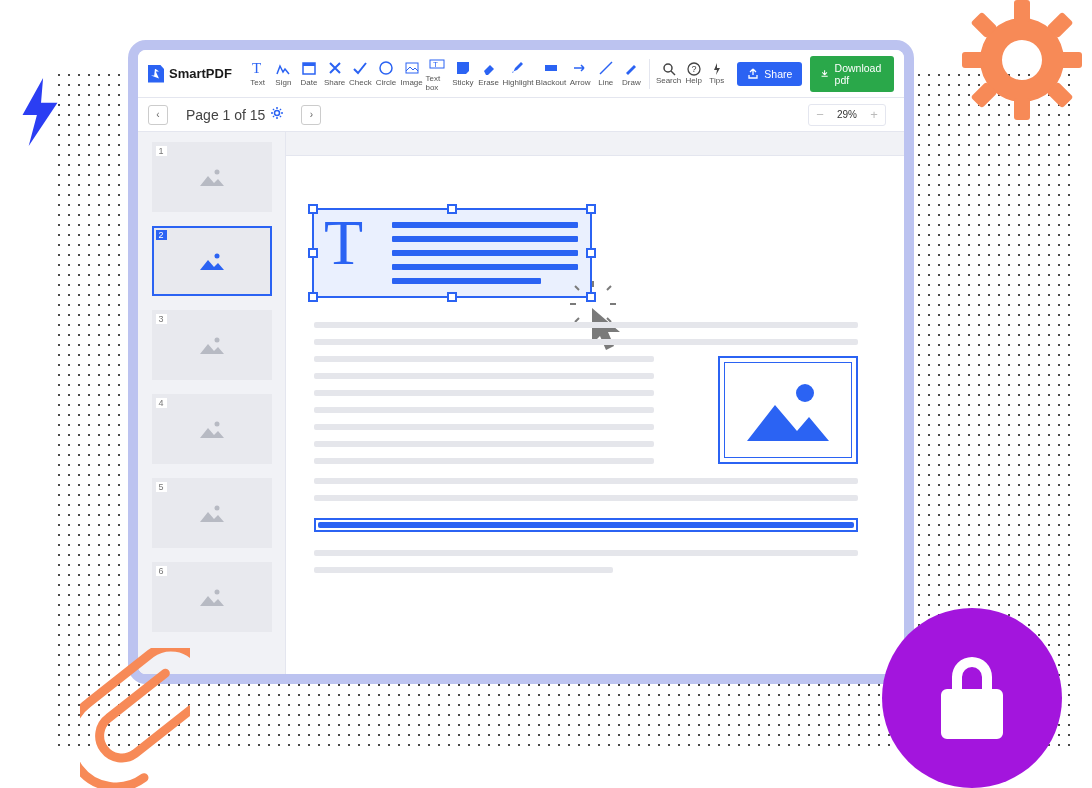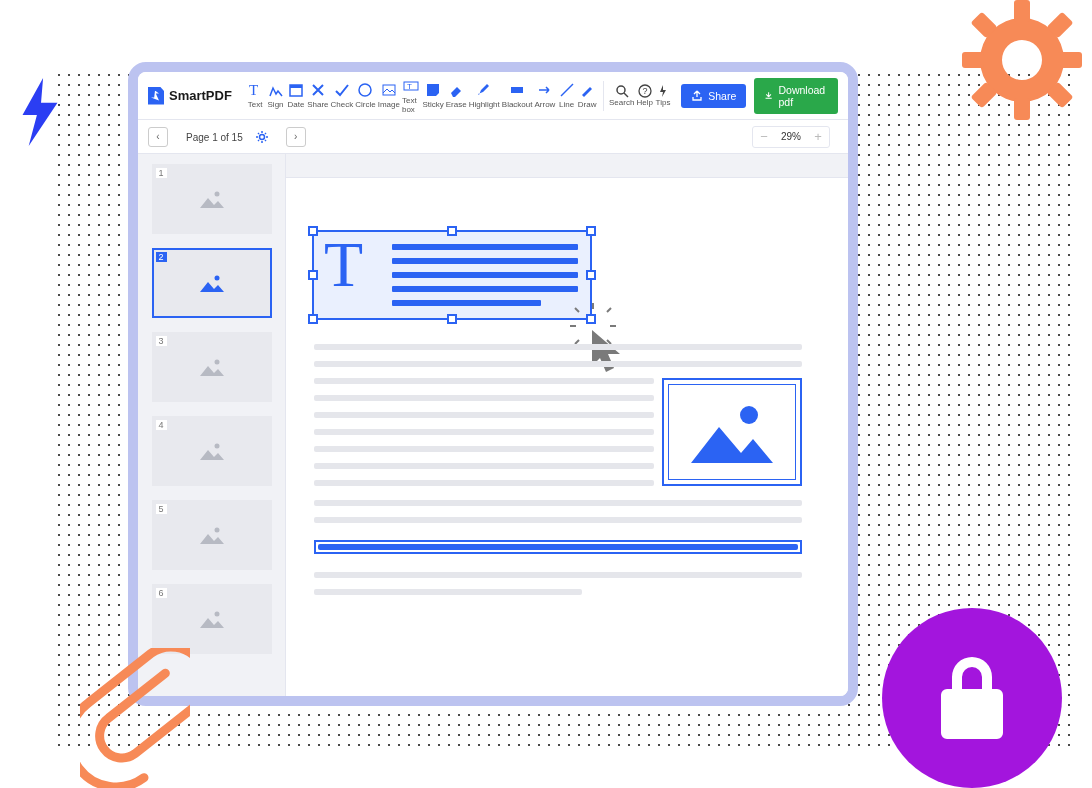--- a/index.html
+++ b/index.html
@@ -11,21 +11,21 @@
   .gear { position: absolute; top: 0px; right: 10px; width: 120px; height: 120px; z-index: 3; }
   
   .clip { position: absolute; bottom: 0; left: 80px; width: 110px; height: 140px; z-index: 3; }
   
   .lock-circle { position: absolute; bottom: 0; right: 30px; width: 180px; height: 180px; border-radius: 50%; background: #a315dd; display: flex; align-items: center; justify-content: center; z-index: 3; }
   .lock-circle svg { width: 70px; height: 90px; }
   
   .dots { position: absolute; top: 70px; left: 54px; width: 1020px; height: 680px; background-image: radial-gradient(#4a4a4a 1.5px, transparent 1.5px); background-size: 10px 10px; z-index: 0; }
 
   
-  .frame { position: absolute; top: 62px; left: 128px; width: 730px; height: 644px; background: #fff; border: 10px solid #bcc3f0; border-radius: 18px; z-index: 2; overflow: hidden; display: flex; flex-direction: column; }
+  .frame { position: absolute; top: 40px; left: 128px; width: 786px; height: 644px; background: #fff; border: 10px solid #bcc3f0; border-radius: 18px; z-index: 2; overflow: hidden; display: flex; flex-direction: column; }
 
   
   .toolbar { height: 48px; border-bottom: 1px solid #e4e6ef; display: flex; align-items: center; padding: 0 10px; gap: 2px; background: #fff; }
   .logo { display: flex; align-items: center; gap: 5px; font-weight: 700; font-size: 13px; color: #1a1a1a; margin-right: 12px; }
   .logo-mark { width: 16px; height: 18px; background: #2b63f3; clip-path: polygon(0 0, 75% 0, 100% 25%, 100% 100%, 0 100%); position: relative; }
   .logo-mark::after { content:""; position:absolute; top:4px; left:3px; width:8px; height:10px; background:#fff; clip-path: polygon(50% 0,100% 30%,60% 30%,100% 100%,0 70%,40% 70%); }
   .tool { display: flex; flex-direction: column; align-items: center; justify-content: center; width: 36px; gap: 2px; cursor: pointer; color: #2b63f3; }
   .tool .ico { width: 16px; height: 16px; display:flex; align-items:center; justify-content:center; }
   .tool .lbl { font-size: 8px; color: #555; }
   .tool-sep { width: 1px; height: 30px; background: #e4e6ef; margin: 0 4px; }
@@ -33,21 +33,21 @@
   .utility .ico { width:14px; height:14px; }
   .utility .lbl { font-size:8px; color:#555; }
   .btn { display:flex; align-items:center; gap:5px; padding: 6px 10px; font-size: 10.5px; border-radius:3px; color:#fff; cursor:pointer; }
   .btn-share { background:#2b63f3; margin-left:8px; }
   .btn-dl { background:#2aa84a; margin-left:6px; }
   .btn .ico { width:12px; height:12px; }
 
   
   .subbar { height: 34px; border-bottom: 1px solid #e4e6ef; display:flex; align-items:center; padding: 0 10px; }
   .nav-btn { width:20px; height:20px; border:1px solid #ccc; border-radius:3px; display:flex; align-items:center; justify-content:center; color:#666; cursor:pointer; font-size:10px; }
-  .page-ind { font-size:10px; color:#444; margin:0 18px; display:flex; align-items:flex-end; gap:13px; }
+  .page-ind { font-size:14px; color:#444; margin:0 18px; display:flex; align-items:flex-start; gap:6px; }
   .gearico { color:#2b63f3; }
   .zoom { margin-left:auto; margin-right: 8px; display:flex; align-items:center; border:1px solid #e4e6ef; border-radius:3px; height:22px; }
   .zoom button { width:22px; height:20px; background:none; border:none; color:#bbb; font-size:13px; cursor:pointer; }
   .zoom .val { font-size:10px; padding:0 6px; color:#333; }
 
   
   .body { flex:1; display:flex; background:#f1f2f6; overflow:hidden; }
   .sidebar { width: 148px; background:#f1f2f6; border-right:1px solid #e4e6ef; overflow-y:auto; padding: 10px 0; }
   .thumb { width: 120px; margin: 0 auto 14px; position:relative; }
   .thumb .pg { position:absolute; top:4px; left:4px; font-size:9px; color:#777; background:#fff; padding:0 3px; }

